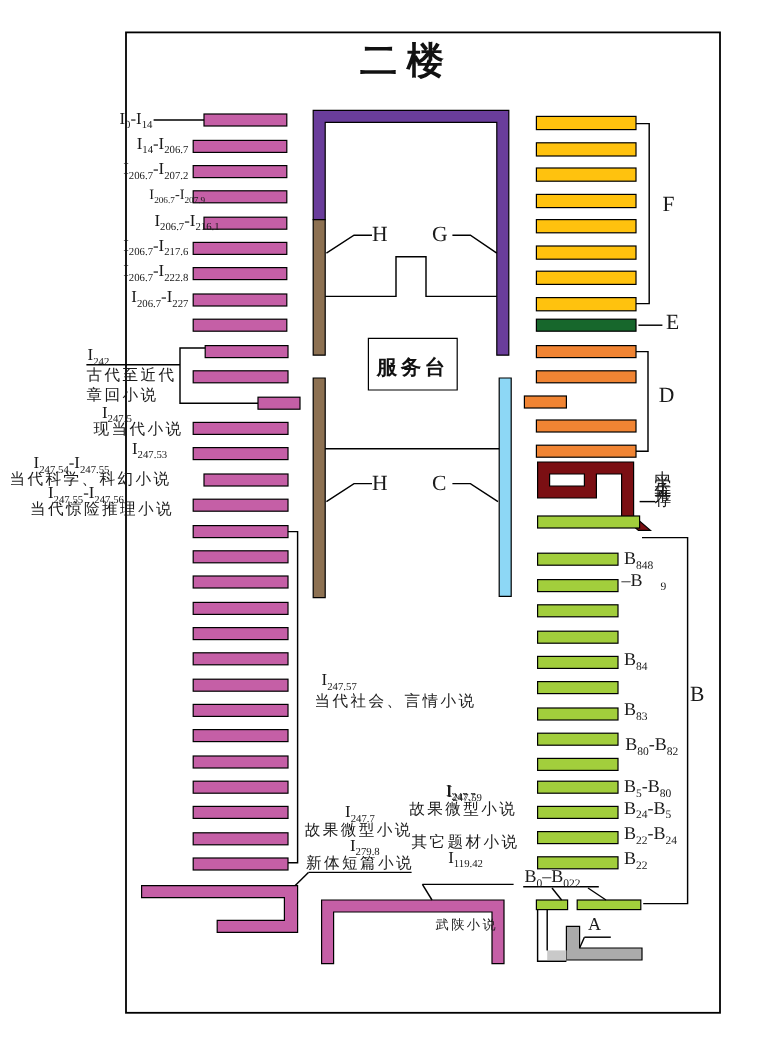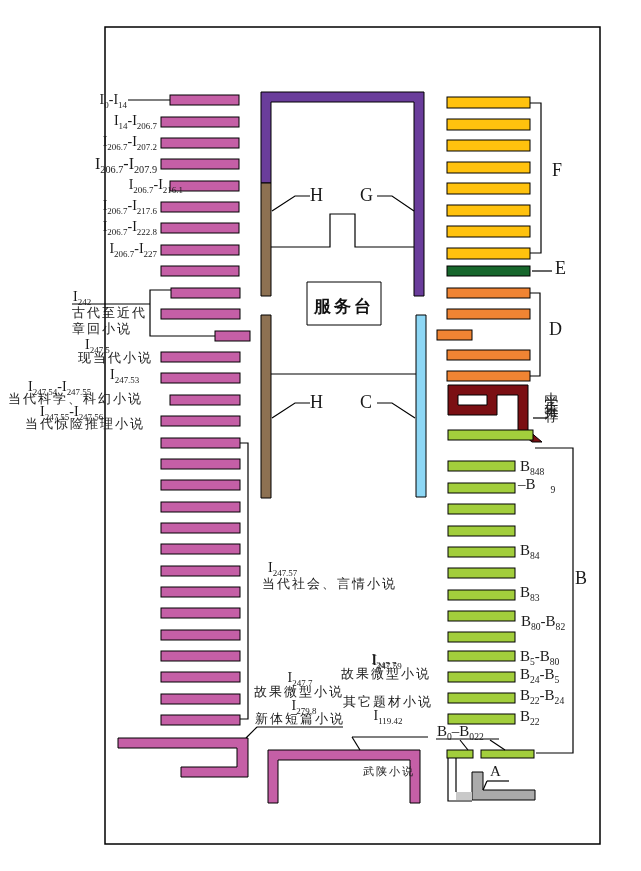--- a/index.html
+++ b/index.html
@@ -113,26 +113,27 @@
       <polyline points="271,247 330,247 330,214 355,214 355,247 414,247" fill="none" stroke="#000000" stroke-width="1.2"></polyline>
       <polyline points="271,374 416,374" fill="none" stroke="#000000" stroke-width="1.2"></polyline>
       <polyline points="532,271 552,271" fill="none" stroke="#000000" stroke-width="1.2"></polyline>
       <polyline points="530,103 541,103 541,253 530,253" fill="none" stroke="#000000" stroke-width="1.2"></polyline>
       <polyline points="530,293 540,293 540,376 530,376" fill="none" stroke="#000000" stroke-width="1.2"></polyline>
       <polyline points="535,448 573,448 573,753 536,753" fill="none" stroke="#000000" stroke-width="1.2"></polyline>
       <polyline points="533,418 546,418" fill="none" stroke="#000000" stroke-width="1.2"></polyline>
       <polyline points="448,758 448,801 472,801" fill="none" stroke="#000000" stroke-width="1.2"></polyline>
       <polyline points="456,758 456,792" fill="none" stroke="#000000" stroke-width="1.2"></polyline>
     </svg>
+  <div class="page-title">二楼</div>
   <div class="svc">服务台</div>
   <div id="labels">
       <div class="lbl a-r" style="left: 127px; top: 93px; font-size: 14px;">I<sub>0</sub>-I<sub>14</sub></div>
       <div class="lbl a-r" style="left: 157px; top: 114px; font-size: 14px;">I<sub>14</sub>-I<sub>206.7</sub></div>
       <div class="lbl a-r" style="left: 157px; top: 135px; font-size: 14px;">I<sub>206.7</sub>-I<sub>207.2</sub></div>
-      <div class="lbl a-r" style="left: 157px; top: 156px; font-size: 16px;">I<sub>206.7</sub>-I<sub>207.9</sub></div>
+      <div class="lbl a-r" style="left: 171px; top: 156px; font-size: 12px;">I<sub>206.7</sub>-I<sub>207.9</sub></div>
       <div class="lbl a-r" style="left: 157px; top: 178px; font-size: 14px; margin-left: 26px;">I<sub>206.7</sub>-I<sub>216.1</sub></div>
       <div class="lbl a-r" style="left: 157px; top: 199px; font-size: 14px;">I<sub>206.7</sub>-I<sub>217.6</sub></div>
       <div class="lbl a-r" style="left: 157px; top: 220px; font-size: 14px;">I<sub>206.7</sub>-I<sub>222.8</sub></div>
       <div class="lbl a-r" style="left: 157px; top: 242px; font-size: 14px;">I<sub>206.7</sub>-I<sub>227</sub></div>
       <div class="lbl" style="left: 73px; top: 290px; font-size: 14px;">I<sub>242</sub></div>
       <div class="lbl cjk" style="left: 72px; top: 306px; font-size: 13px;">古代至近代</div>
       <div class="lbl cjk" style="left: 72px; top: 322px; font-size: 13px;">章回小说</div>
       <div class="lbl" style="left: 85px; top: 338px; font-size: 14px;">I<sub>247.5</sub></div>
       <div class="lbl cjk" style="left: 78px; top: 351px; font-size: 13px;">现当代小说</div>
       <div class="lbl" style="left: 110px; top: 368px; font-size: 14px;">I<sub>247.53</sub></div>

